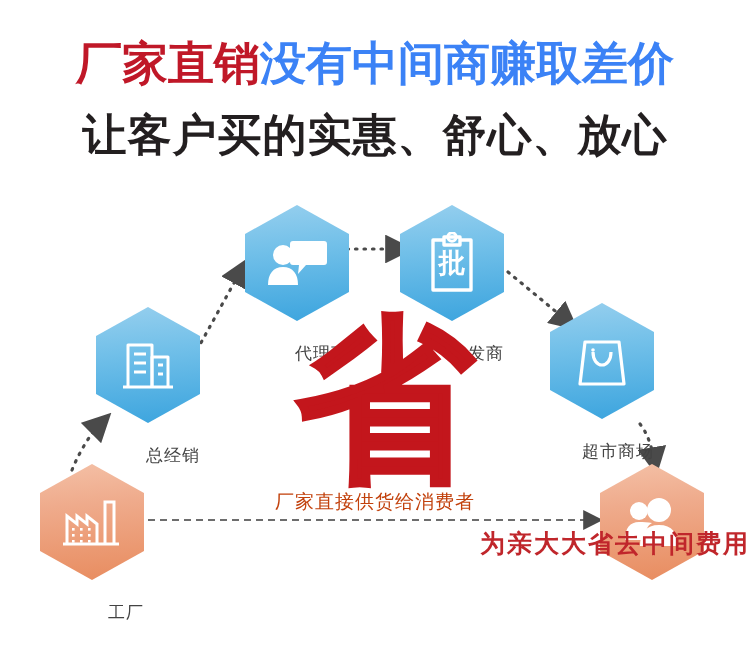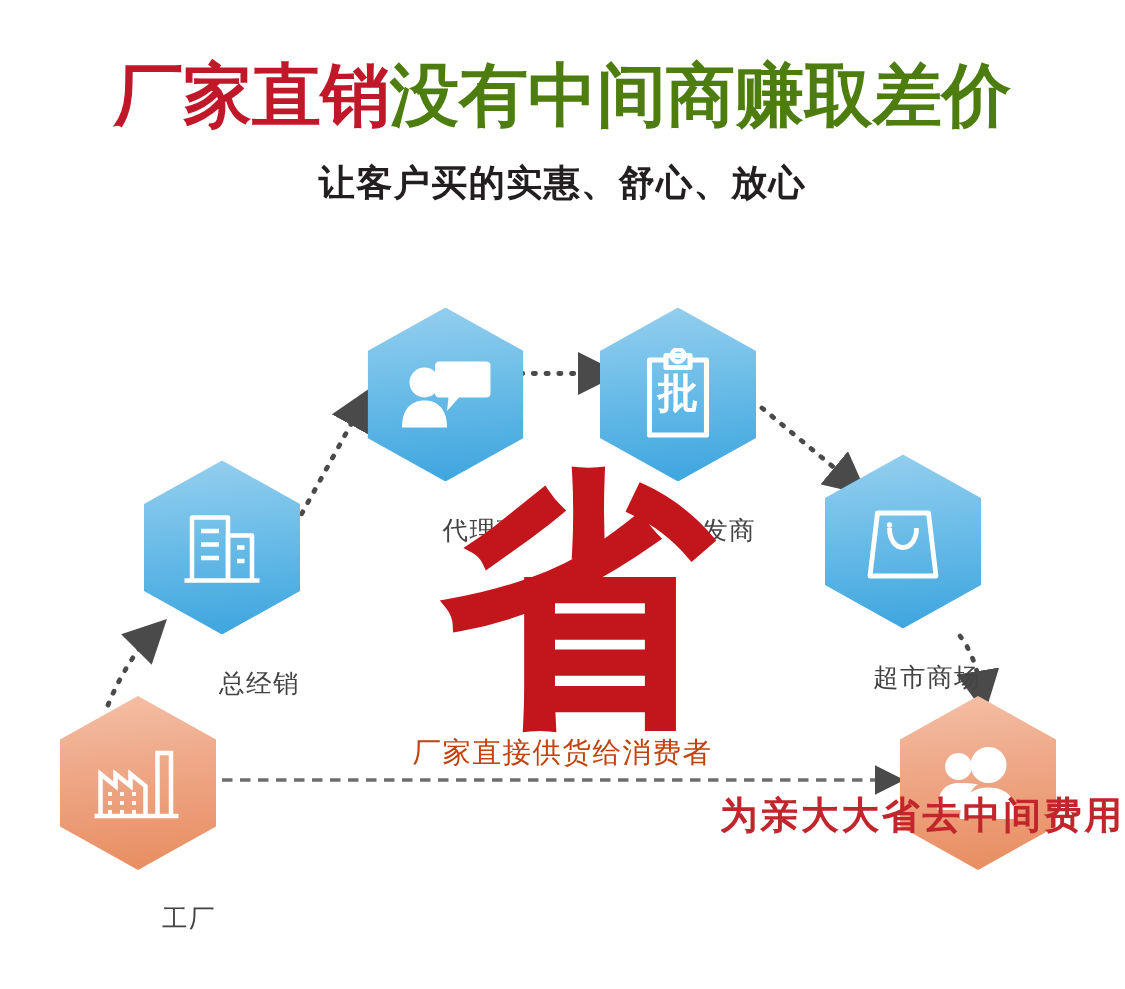--- a/index.html
+++ b/index.html
@@ -31,29 +31,29 @@
   .headline-row1 {
     font-size: 46px;
     font-weight: 700;
     letter-spacing: 0px;
   }
   .hl-red {
     color: #c01828;
     text-align: right;
   }
   .hl-dark {
-    color: #4d7c0f;
+    color: #3b82f6;
   }
   .headline-row2 {
     position: absolute;
     left: 0;
     top: 106px;
     width: 750px;
     text-align: center;
-    font-size: 24px;
+    font-size: 44px;
     font-weight: 700;
     color: #231f20;
     letter-spacing: 1px;
     white-space: nowrap;
   }
 
   
   .hexnode {
     position: absolute;
     width: 104px;

